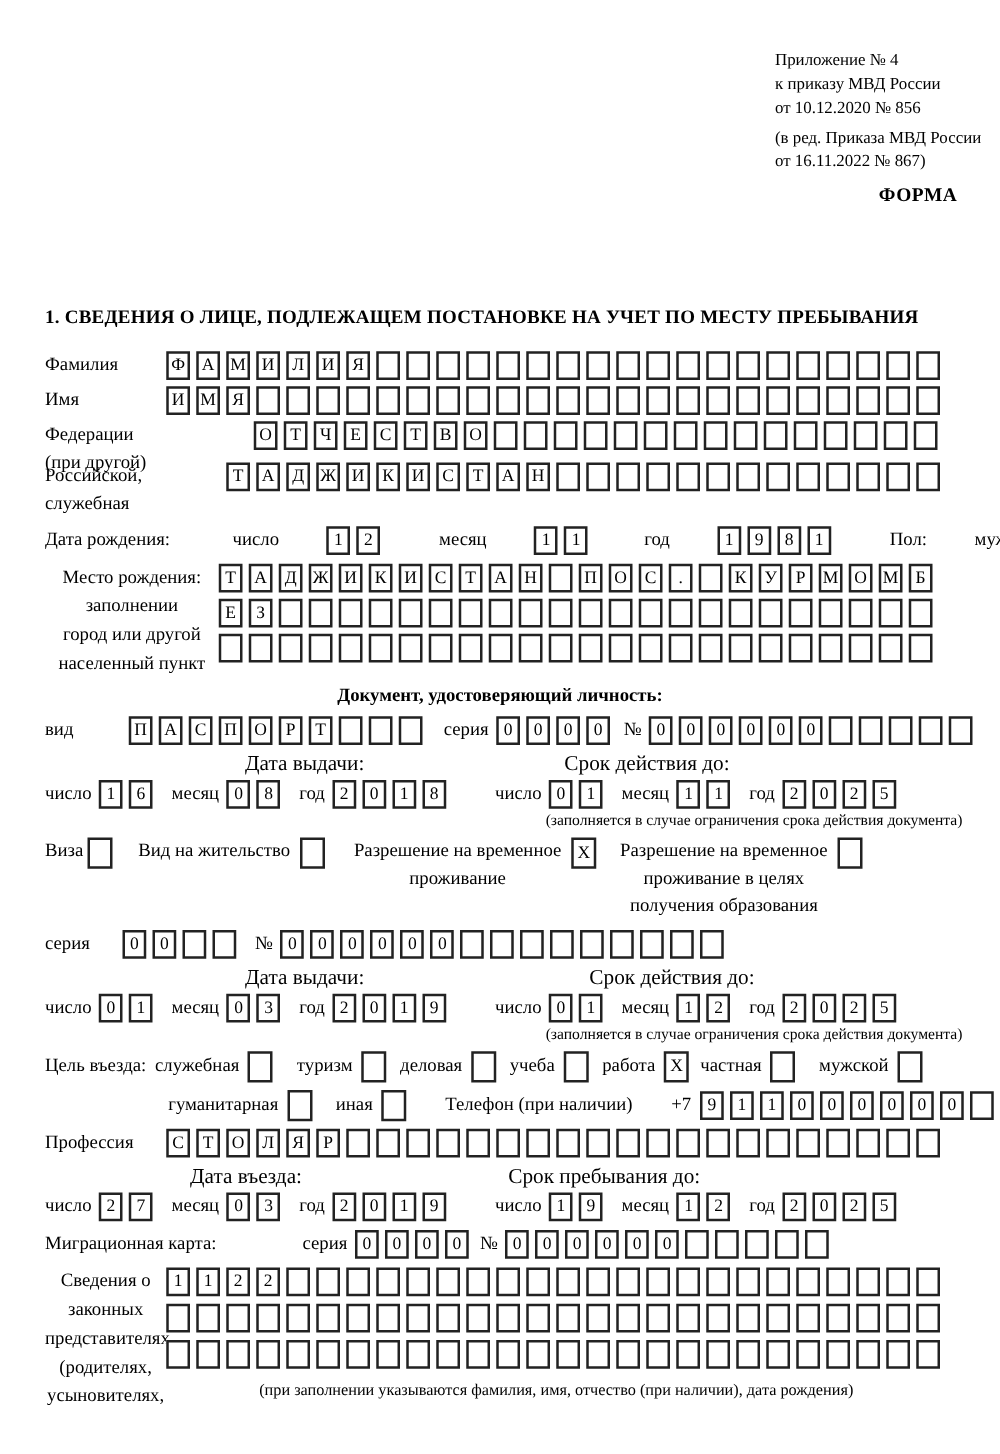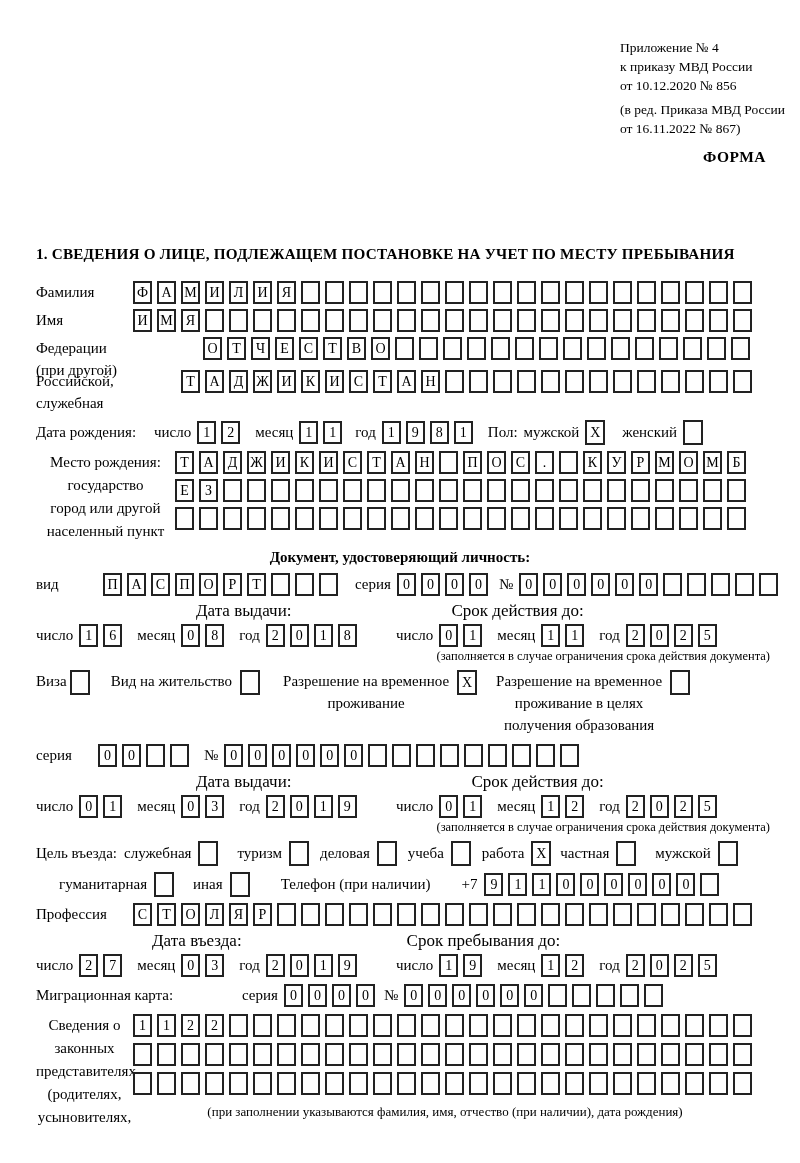--- a/index.html
+++ b/index.html
@@ -188,21 +188,21 @@
           <span class="cell"></span>
           <span class="cell"></span>
           <span class="cell"></span>
           <span class="cell"></span>
           <span class="cell"></span>
           <span class="cell"></span>
           <span class="cell"></span>
         </div>
     </div>
 
-    <div class="row" style="margin-bottom:6px;">
+    <div class="row" style="margin-bottom:6px;gap:32px;">
       <span class="lbl" style="width:118px;">Дата рождения:</span>
       <span class="slbl">число</span>
       <div class="boxes" style="margin-right:10px;">
           <span class="cell">1</span>
           <span class="cell">2</span>
         </div>
       <span class="slbl">месяц</span>
       <div class="boxes" style="margin-right:8px;">
           <span class="cell">1</span>
           <span class="cell">1</span>
@@ -221,21 +221,21 @@
         </div>
       <span class="slbl" style="margin-left:12px;">женский</span>
       <div class="boxes cbx">
           <span class="cell"></span>
         </div>
     </div>
 
     <div class="row" style="align-items:flex-start;margin-bottom:4px;">
       <span class="lbl w139 stackcol">
         <span>Место рождения:</span>
-        <span>государство</span>
+        <span>заполнении</span>
         <span>город или другой</span>
         <span>населенный пункт</span>
       </span>
       <div>
         <div class="boxes" style="margin-bottom:5px;">
             <span class="cell">Т</span>
             <span class="cell">А</span>
             <span class="cell">Д</span>
             <span class="cell">Ж</span>
             <span class="cell">И</span>
@@ -541,21 +541,21 @@
       <span class="plbl" style="margin-left:4px;">частная</span>
       <div class="boxes cbx">
           <span class="cell"></span>
         </div>
       <span class="plbl pgap">мужской</span>
       <div class="boxes cbx">
           <span class="cell"></span>
         </div>
     </div>
 
-    <div class="row" style="margin-left:59px;margin-bottom:6px;">
+    <div class="row" style="margin-left:80px;margin-bottom:6px;justify-content:flex-end;">
       <span class="plbl">гуманитарная</span>
       <div class="boxes cbx">
           <span class="cell"></span>
         </div>
       <span class="plbl pgap">иная</span>
       <div class="boxes cbx">
           <span class="cell"></span>
         </div>
       <span class="plbl" style="margin-left:26px;">Телефон (при наличии)</span>
       <span class="plbl" style="margin-left:24px;">+7</span>

